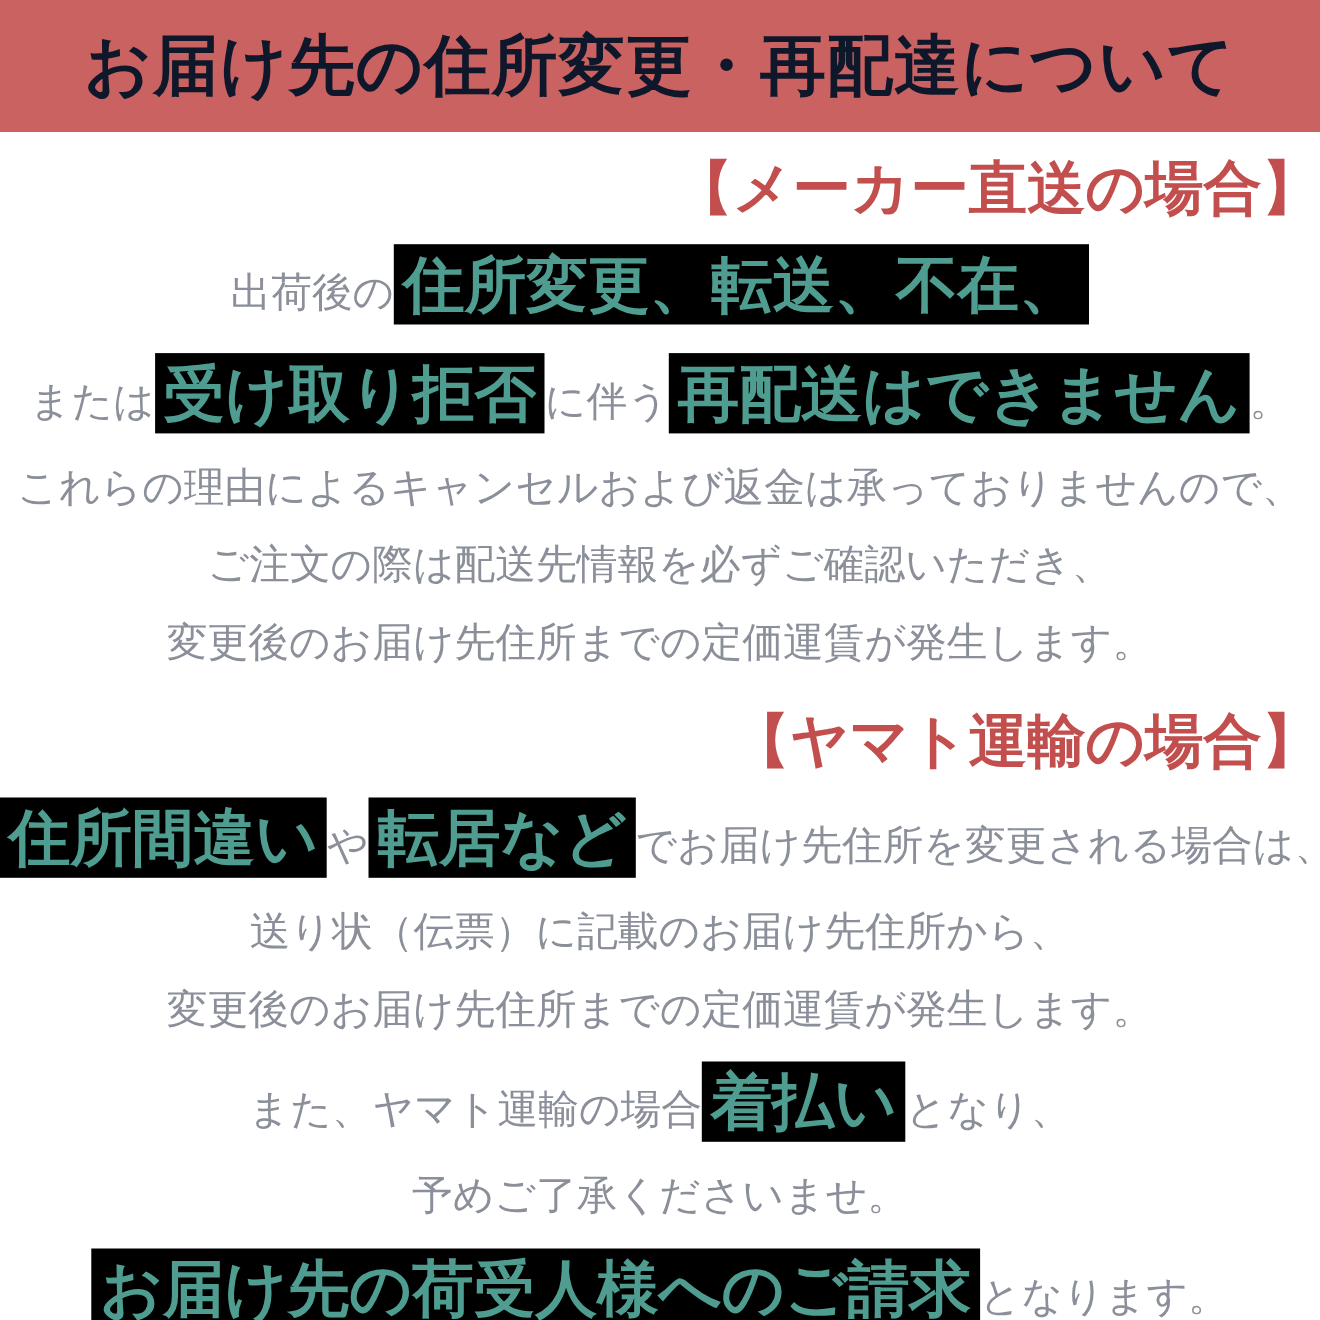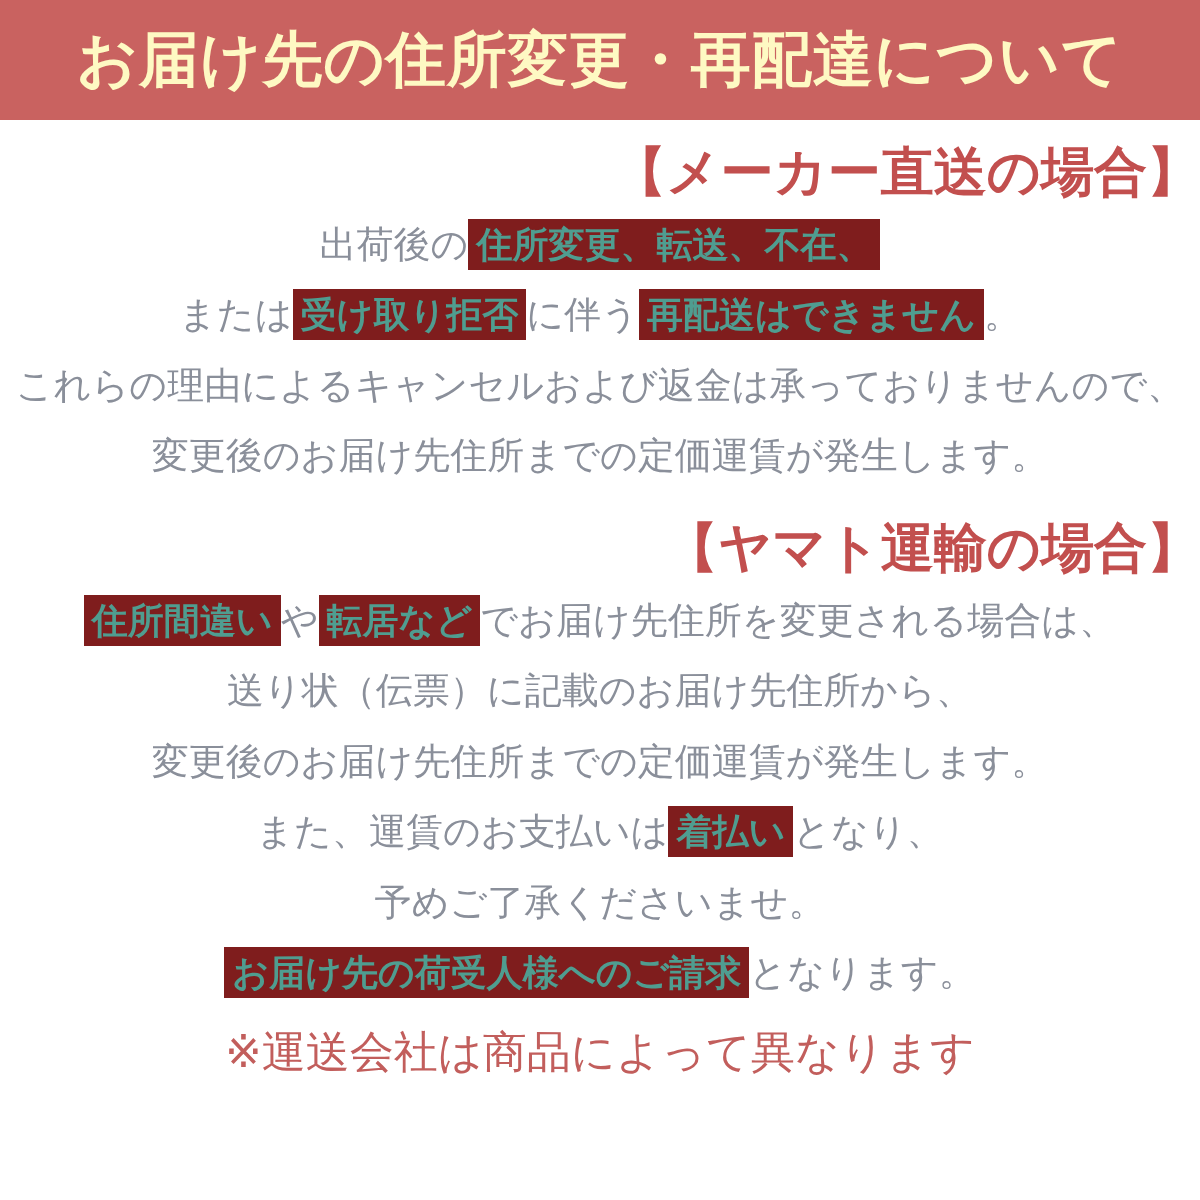--- a/index.html
+++ b/index.html
@@ -13,21 +13,21 @@
   .page { width: 1200px; height: 1200px; display: flex; flex-direction: column; }
 
   .banner {
     height: 120px;
     background: #c96260;
     display: flex; align-items: center; justify-content: center;
     flex: 0 0 auto;
   }
   .banner h1 {
     margin: 12px;
-    color: #fef9c3;
+    color: #0f172a;
     font-size: 60px;
     font-weight: 700;
     letter-spacing: 1px;
     white-space: nowrap;
     text-align: right;
   }
 
   .content { flex: 1 1 auto; padding-top: 6px; }
 
   .sec-heading {
@@ -44,23 +44,23 @@
   .line {
     text-align: center;
     margin: 0 0 15px;
     color: #8a8f9a;
     font-size: 37px;
     font-weight: 400;
     line-height: 1.5;
     white-space: nowrap;
   }
   .line .seg-hl {
-    background: #7f1d1d;
+    background: #000000;
     color: #4f9d90;
-    font-size: 36px;
+    font-size: 56px;
     font-weight: 700;
     padding: 5px 8px;
   }
   .line .seg-plain { vertical-align: baseline; }
 
   .footer-note {
     text-align: center;
     color: #c25e5c;
     font-size: 44px;
     font-weight: 400;
@@ -81,34 +81,35 @@
 
     <section>
       <h2 class="sec-heading">【メーカー直送の場合】</h2>
 
       <p class="line"><span class="seg-plain">出荷後の</span><span class="seg-hl">住所変更、転送、不在、</span></p>
 
       <p class="line"><span class="seg-plain">または</span><span class="seg-hl">受け取り拒否</span><span class="seg-plain">に伴う</span><span class="seg-hl">再配送はできません</span><span class="seg-plain">。</span></p>
 
       <p class="line"><span class="seg-plain">これらの理由によるキャンセルおよび返金は承っておりませんので、</span></p>
 
+      <p class="line"><span class="seg-plain">ご注文の際は配送先情報を必ずご確認いただき、</span></p>
 
       <p class="line"><span class="seg-plain">変更後のお届け先住所までの定価運賃が発生します。</span></p>
     </section>
 
     <section>
       <h2 class="sec-heading second">【ヤマト運輸の場合】</h2>
 
       <p class="line"><span class="seg-hl">住所間違い</span><span class="seg-plain">や</span><span class="seg-hl">転居など</span><span class="seg-plain">でお届け先住所を変更される場合は、</span></p>
 
       <p class="line"><span class="seg-plain">送り状（伝票）に記載のお届け先住所から、</span></p>
 
       <p class="line"><span class="seg-plain">変更後のお届け先住所までの定価運賃が発生します。</span></p>
 
-      <p class="line"><span class="seg-plain">また、運賃のお支払いは</span><span class="seg-hl">着払い</span><span class="seg-plain">となり、</span></p>
+      <p class="line"><span class="seg-plain">また、ヤマト運輸の場合</span><span class="seg-hl">着払い</span><span class="seg-plain">となり、</span></p>
 
       <p class="line"><span class="seg-plain">予めご了承くださいませ。</span></p>
 
       <p class="line"><span class="seg-hl">お届け先の荷受人様へのご請求</span><span class="seg-plain">となります。</span></p>
     </section>
 
     <p class="footer-note">※運送会社は商品によって異なります</p>
 
   </main>
 </div>

